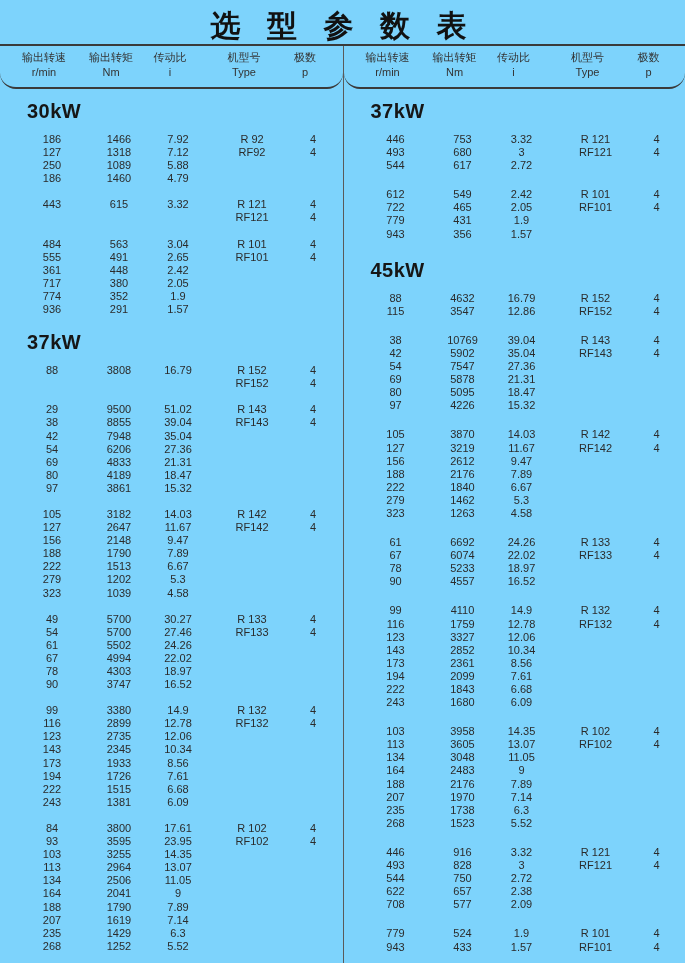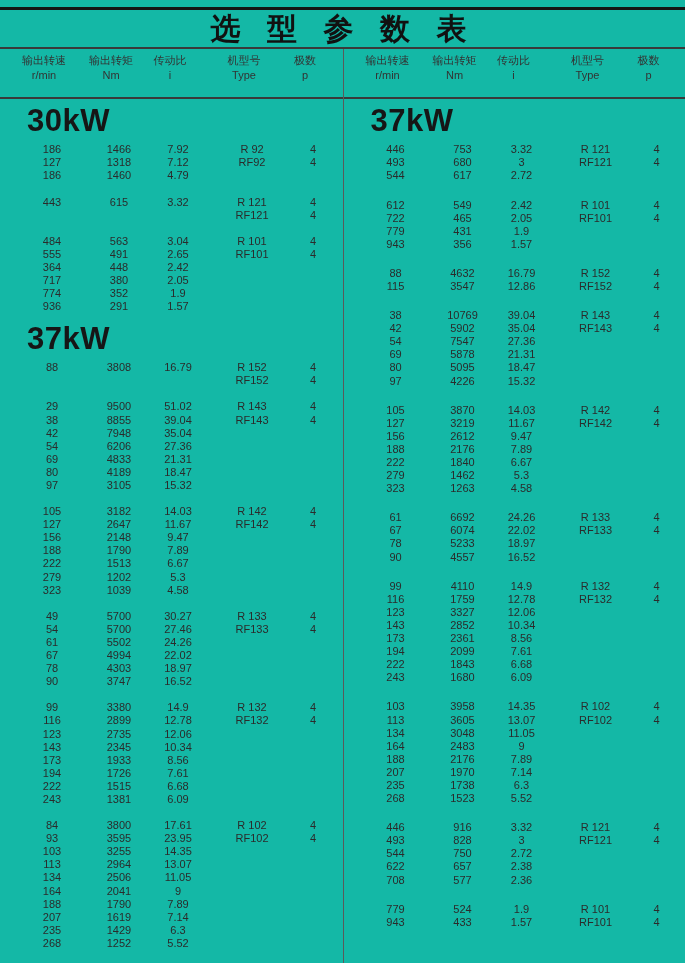--- a/index.html
+++ b/index.html
@@ -1,20 +1,20 @@
 <!DOCTYPE html>
 <html><head>
 <meta charset="utf-8">
 <style>
   html,body { margin:0; padding:0; background:#e8e8e8; }
   .page {
     position:relative;
     width:685px; height:963px;
     margin:0 auto;
-    background:#14b8a6;
+    background:#7dd3fc;
     font-family:"Liberation Sans", sans-serif;
     color:#222;
     overflow:hidden;
     display:flex; flex-direction:column;
   }
   .top-rule {
     height:4px; background:#141414; margin-top:7px;
   }
   .doc-title {
     margin:3px 0 2px 0;
@@ -34,27 +34,28 @@
   .col { width:50%; box-sizing:border-box; }
   .col-right { border-left:1px solid #5a5a5a; }
 
   .grid5 {
     display:grid;
     grid-template-columns:88px 46px 72px 76px 46px;
     padding-left:8px;
   }
   .thead {
     border-bottom:2px solid #3a3a3a;
-    padding:4px 0 14px 0;
+    padding:4px 0 7px 0;
+    border-radius:16px;
   }
   .thead .hcell { text-align:center; font-size:11px; color:#333; }
   .thead .hline { line-height:15px; white-space:nowrap; }
 
   .power-heading {
-    font-size:31px; line-height:26px;
+    font-size:20px; line-height:26px;
     font-weight:bold; color:#161616;
     margin:9px 0 9px 27px;
     letter-spacing:0.5px;
   }
   .block { margin-bottom:13px; }
   .col-right .block { margin-bottom:16px;margin-top:8px; }
   .row { height:13.1px; }
   .row .cell {
     text-align:center;
     font-size:11px; line-height:13px;
@@ -106,20 +107,27 @@
               <span class="cell">4</span>
             </div>
             <div class="row grid5">
               <span class="cell">127</span>
               <span class="cell">1318</span>
               <span class="cell">7.12</span>
               <span class="cell">RF92</span>
               <span class="cell">4</span>
             </div>
             <div class="row grid5">
+              <span class="cell">250</span>
+              <span class="cell">1089</span>
+              <span class="cell">5.88</span>
+              <span class="cell"></span>
+              <span class="cell"></span>
+            </div>
+            <div class="row grid5">
               <span class="cell">186</span>
               <span class="cell">1460</span>
               <span class="cell">4.79</span>
               <span class="cell"></span>
               <span class="cell"></span>
             </div>
           </div>
           <div class="block">
             <div class="row grid5">
               <span class="cell">443</span>
@@ -145,21 +153,21 @@
               <span class="cell">4</span>
             </div>
             <div class="row grid5">
               <span class="cell">555</span>
               <span class="cell">491</span>
               <span class="cell">2.65</span>
               <span class="cell">RF101</span>
               <span class="cell">4</span>
             </div>
             <div class="row grid5">
-              <span class="cell">364</span>
+              <span class="cell">361</span>
               <span class="cell">448</span>
               <span class="cell">2.42</span>
               <span class="cell"></span>
               <span class="cell"></span>
             </div>
             <div class="row grid5">
               <span class="cell">717</span>
               <span class="cell">380</span>
               <span class="cell">2.05</span>
               <span class="cell"></span>
@@ -235,21 +243,21 @@
             </div>
             <div class="row grid5">
               <span class="cell">80</span>
               <span class="cell">4189</span>
               <span class="cell">18.47</span>
               <span class="cell"></span>
               <span class="cell"></span>
             </div>
             <div class="row grid5">
               <span class="cell">97</span>
-              <span class="cell">3105</span>
+              <span class="cell">3861</span>
               <span class="cell">15.32</span>
               <span class="cell"></span>
               <span class="cell"></span>
             </div>
           </div>
           <div class="block">
             <div class="row grid5">
               <span class="cell">105</span>
               <span class="cell">3182</span>
               <span class="cell">14.03</span>
@@ -547,20 +555,21 @@
               <span class="cell"></span>
             </div>
             <div class="row grid5">
               <span class="cell">943</span>
               <span class="cell">356</span>
               <span class="cell">1.57</span>
               <span class="cell"></span>
               <span class="cell"></span>
             </div>
           </div>
+          <div class="power-heading">45kW</div>
           <div class="block">
             <div class="row grid5">
               <span class="cell">88</span>
               <span class="cell">4632</span>
               <span class="cell">16.79</span>
               <span class="cell">R 152</span>
               <span class="cell">4</span>
             </div>
             <div class="row grid5">
               <span class="cell">115</span>
@@ -836,21 +845,21 @@
             <div class="row grid5">
               <span class="cell">622</span>
               <span class="cell">657</span>
               <span class="cell">2.38</span>
               <span class="cell"></span>
               <span class="cell"></span>
             </div>
             <div class="row grid5">
               <span class="cell">708</span>
               <span class="cell">577</span>
-              <span class="cell">2.36</span>
+              <span class="cell">2.09</span>
               <span class="cell"></span>
               <span class="cell"></span>
             </div>
           </div>
           <div class="block">
             <div class="row grid5">
               <span class="cell">779</span>
               <span class="cell">524</span>
               <span class="cell">1.9</span>
               <span class="cell">R 101</span>

